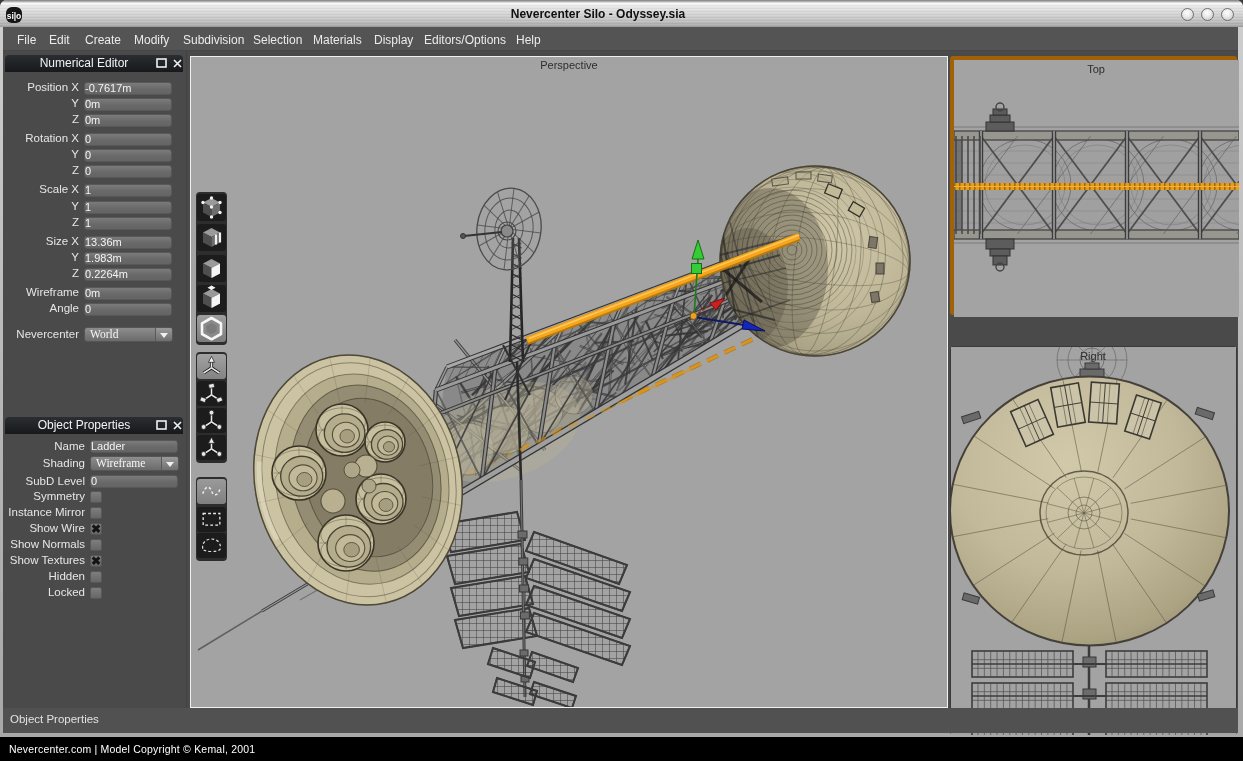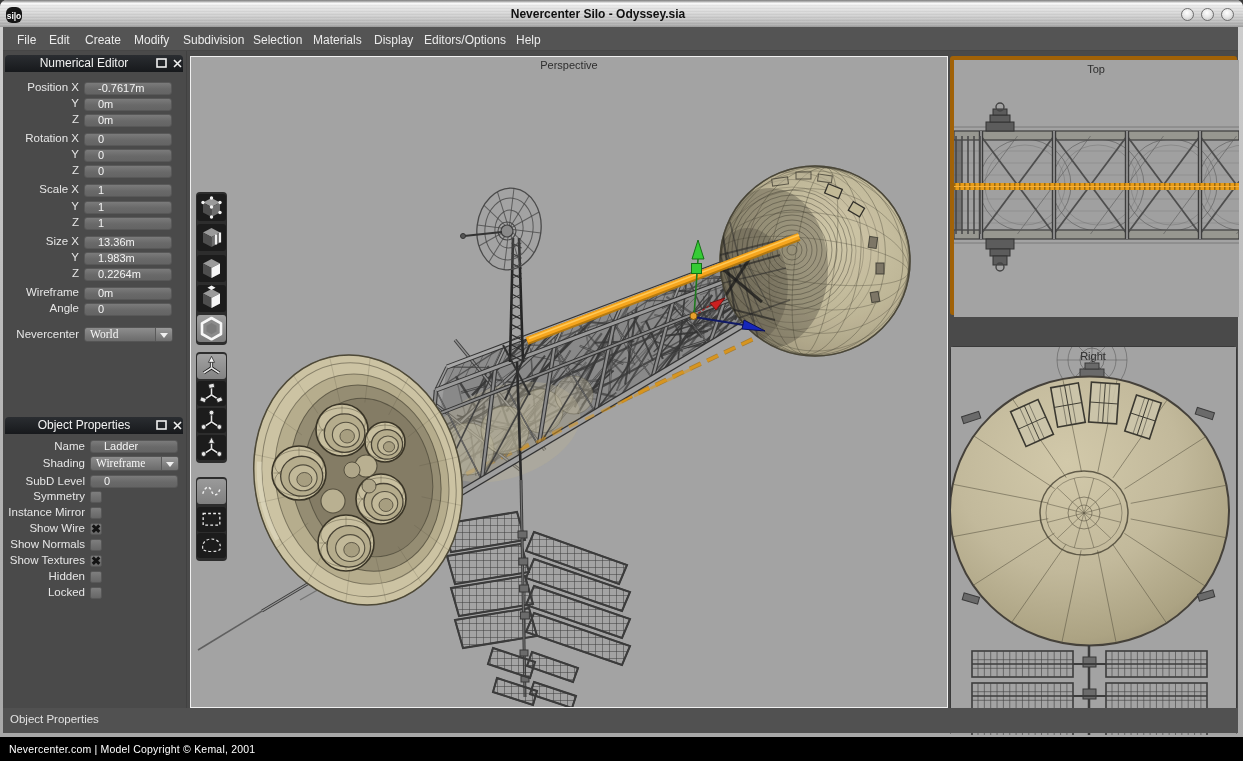--- a/index.html
+++ b/index.html
@@ -17,21 +17,21 @@
  background:radial-gradient(circle at 45% 35%,#ffffff,#e8e8e8 45%,#cdcdcd 80%,#bdbdbd);border:1px solid #6f6f6f;}
 #menubar{position:absolute;left:3px;top:27px;width:1235px;height:24px;background:#545454;border-bottom:1px solid #464646;}
 .mi{position:absolute;top:33px;color:#ebebeb;font-size:12px;}
 #content{position:absolute;left:3px;top:51px;width:1235px;height:682px;background:#4a4a4a;}
 
 .phead{position:absolute;left:5px;width:178px;height:17px;background:linear-gradient(180deg,#2a2d31,#17191c);
  border-radius:4px 4px 0 0;color:#f2f2f2;font-size:12px;text-align:center;line-height:17px;padding-right:20px;}
 .pico{position:absolute;top:3px;width:11px;height:11px;}
 .lbl{position:absolute;color:#e6e6e6;font-size:11.5px;text-align:right;white-space:nowrap;}
 .fld{position:absolute;height:13px;background:linear-gradient(180deg,#7b7b7b,#696969 55%,#646464);
- border:1px solid #585858;border-radius:3px;color:#f4f4f4;font-size:11px;line-height:11px;padding-left:13px;white-space:nowrap;}
+ border:1px solid #585858;border-radius:3px;color:#f4f4f4;font-size:11px;line-height:11px;padding-left:0;white-space:nowrap;}
 .dd{position:absolute;height:15px;background:linear-gradient(180deg,#8d8d8d,#6b6b6b);
  border:1px solid #555;border-radius:3px;color:#f7f7f7;font-size:11.5px;line-height:13px;padding-left:5px;white-space:nowrap;font-family:Liberation Serif, serif;}
 .dd .arr{position:absolute;right:0;top:0;bottom:0;width:17px;border-left:1px solid #595959;
  background:linear-gradient(180deg,#9a9a9a,#6f6f6f);border-radius:0 2px 2px 0;}
 .dd .arr:after{content:"";position:absolute;left:4px;top:5px;border-left:4px solid transparent;border-right:4px solid transparent;border-top:5px solid #f0f0f0;}
 .chk{position:absolute;width:12px;height:12px;background:linear-gradient(180deg,#7e7e7e,#676767);border:1px solid #575757;border-radius:2px;
  color:#141414;font-size:12px;font-weight:bold;line-height:11px;text-align:center;}
 #statustxt{position:absolute;left:10px;top:713px;color:#e2e2e2;font-size:11.5px;z-index:5;}
 .tbtn{position:absolute;border-radius:3px;}
 #blackbar{position:absolute;left:0;top:737px;width:1243px;height:24px;background:#000;}

